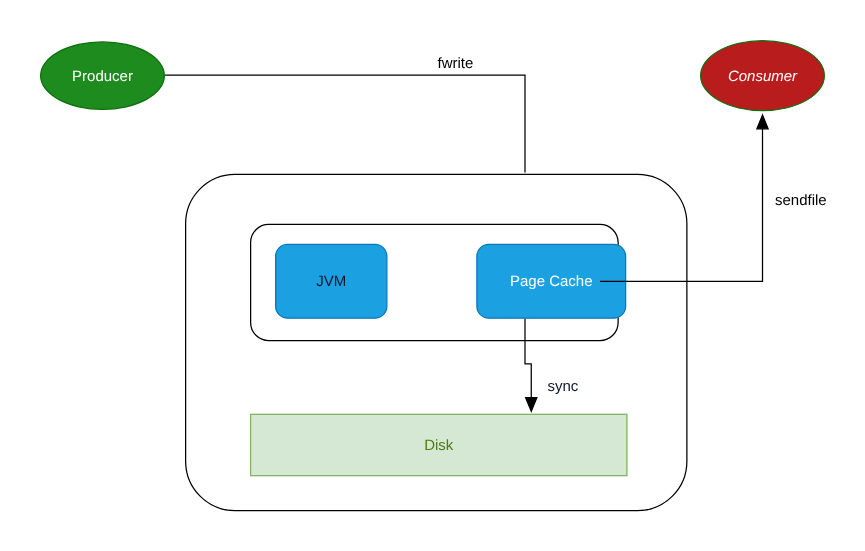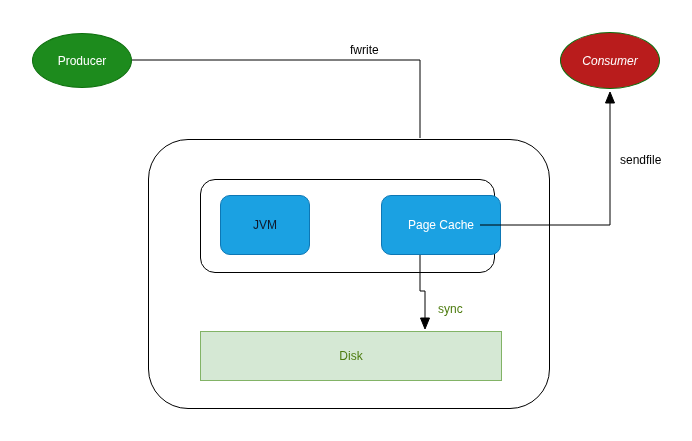--- a/index.html
+++ b/index.html
@@ -84,14 +84,14 @@
 
     <path d="M480,225 H610 V102" stroke="#000000"></path>
     <polygon points="610,92 605.5,103 614.5,103" stroke="#000000" fill="#000000"></polygon>
 
     <path d="M420,255 V291 H425 V319" stroke="#000000"></path>
     <polygon points="425,329 420.5,318 429.5,318" stroke="#000000" fill="#000000"></polygon>
   </svg>
 
   <div class="edge-label label-fwrite" style="color: rgb(0, 0, 0);">fwrite</div>
   <div class="edge-label label-sendfile" style="color: rgb(0, 0, 0); text-align: center;">sendfile</div>
-  <div class="edge-label label-sync" style="color: #4d7c0f;">sync</div>
+  <div class="edge-label label-sync" style="color: #0f172a;">sync</div>
 </div>
 
 </body></html>

